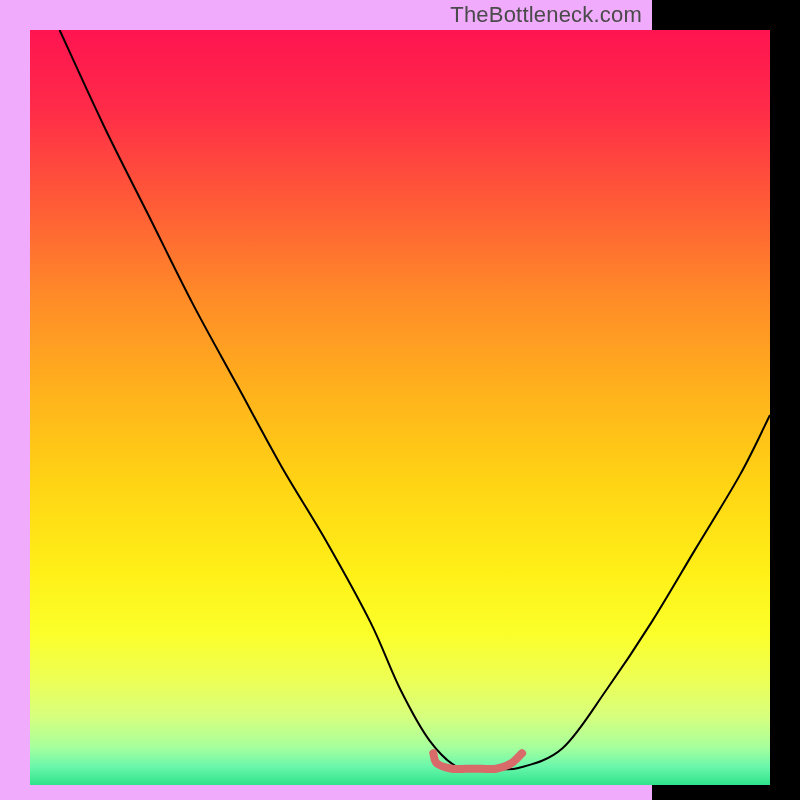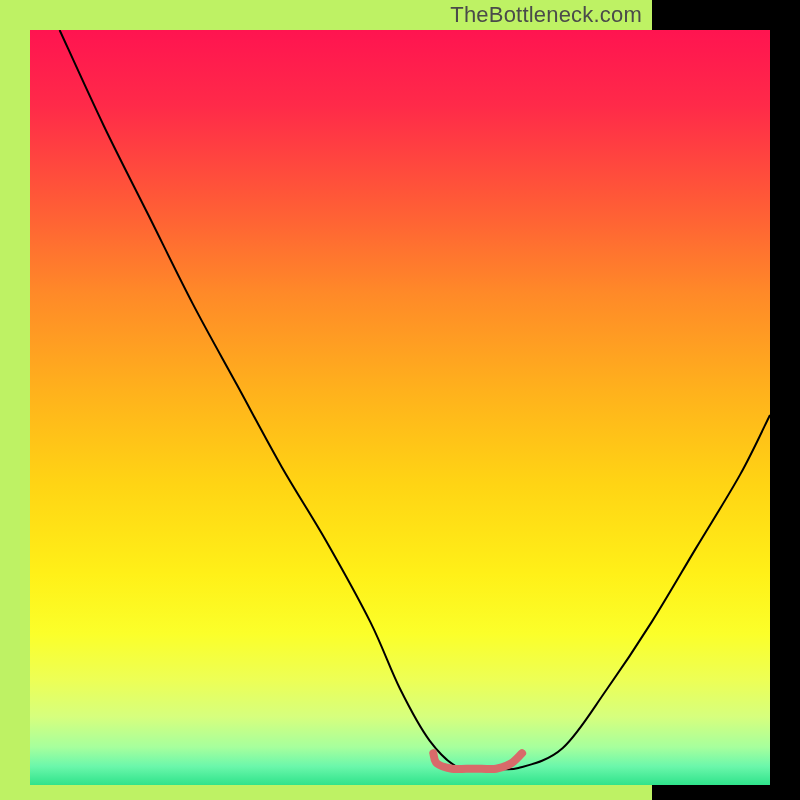--- a/index.html
+++ b/index.html
@@ -8,21 +8,21 @@
     width: 800px;
     height: 800px;
     background: #000;
     font-family: Arial, Helvetica, sans-serif;
     overflow: hidden;
   }
   .frame {
     position: relative;
     width: 652px;
     height: 800px;
-    background: #bef264;
+    background: #f0abfc;
   }
   .watermark {
     position: absolute;
     top: 2px;
     right: 10px;
     color: #4a4a4a;
     font-size: 22px;
     font-weight: 500;
     letter-spacing: 0.2px;
     z-index: 5;

